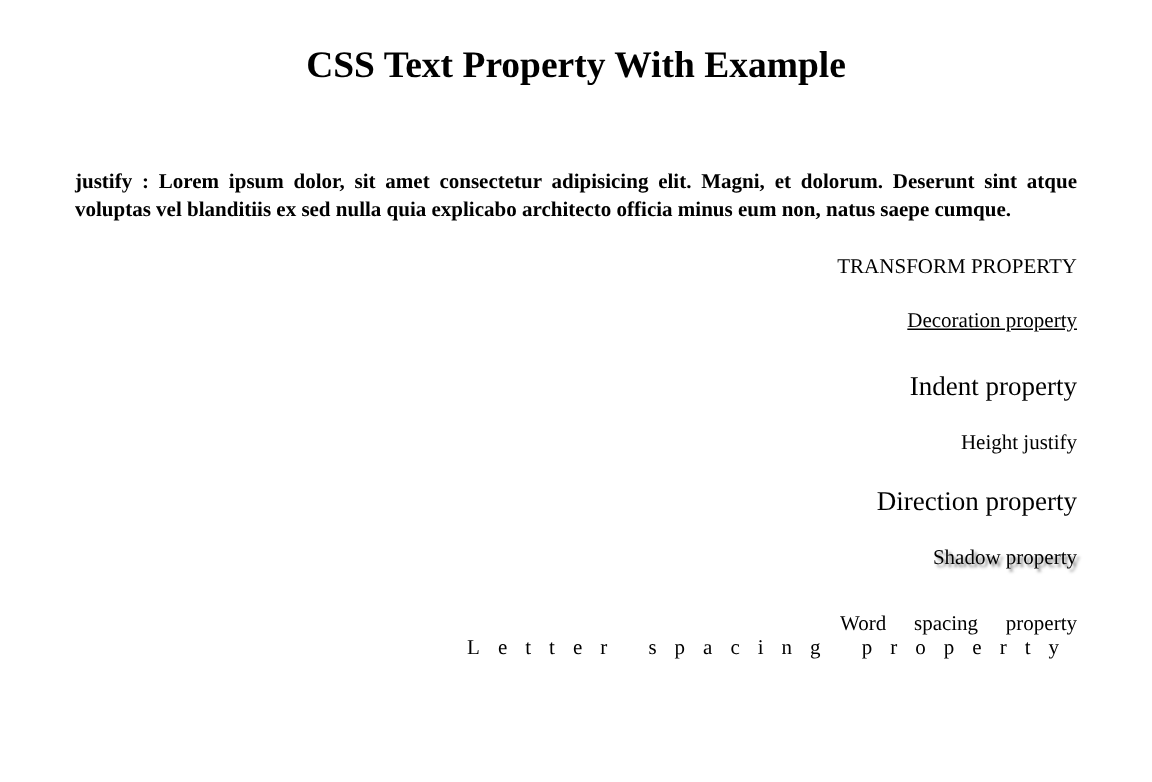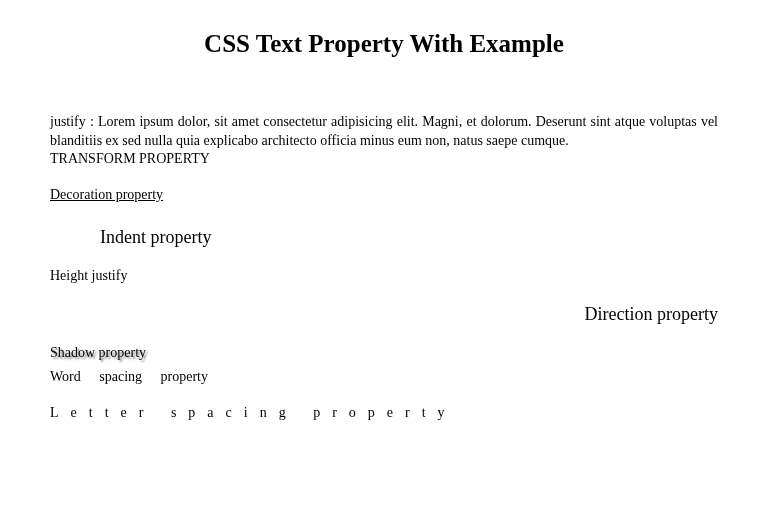--- a/index.html
+++ b/index.html
@@ -1,37 +1,40 @@
 <!DOCTYPE html>
 <html><head>
   <meta charset="utf-8">
   <style>
     * {
       margin: 0;
       padding: 0;
       box-sizing: border-box;
+      text-align: right;
     }
     body {
       width: 768px;
       height: 521px;
       background: #ffffff;
       font-family: Georgia, 'Times New Roman', serif;
       color: #000000;
       padding: 30px 50px;
     }
     .title {
       text-align: center;
       font-size: 25px;
       font-weight: bold;
       margin-bottom: 55px;
     }
     .justify-text {
       text-align: justify;
       font-size: 14px;
       line-height: 1.35;
+      margin-bottom: 20px;
+      font-weight: bold;
     }
     .transform-text {
       text-transform: uppercase;
       font-size: 14px;
       margin-bottom: 20px;
     }
     .decoration-text {
       text-decoration: underline;
       font-size: 14px;
       margin-bottom: 24px;
@@ -46,26 +49,25 @@
       margin-bottom: 20px;
     }
     .direction-text {
       direction: rtl;
       font-size: 18px;
       margin-bottom: 20px;
     }
     .shadow-text {
       text-shadow: 2px 2px 2px rgba(0,0,0,0.5);
       font-size: 14px;
-      margin-bottom: 8px;
+      margin-bottom: 28px;
     }
     .word-spacing-text {
       word-spacing: 15px;
       font-size: 14px;
-      margin-bottom: 20px;
     }
     .letter-spacing-text {
       letter-spacing: 12px;
       font-size: 14px;
     }
   </style>
 </head>
 <body>
 
 <h1 class="title">CSS Text Property With Example</h1>

